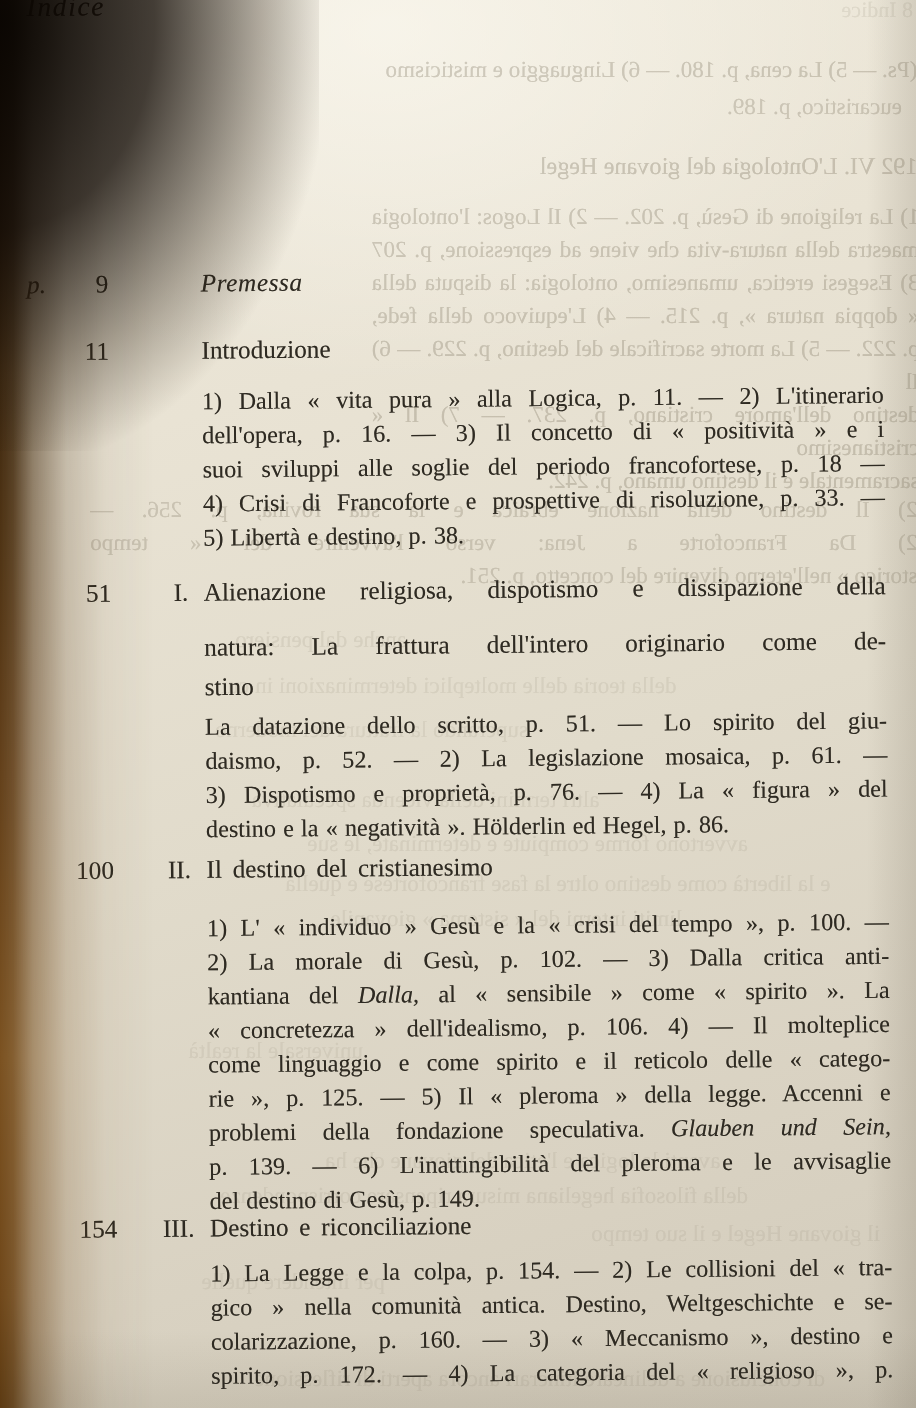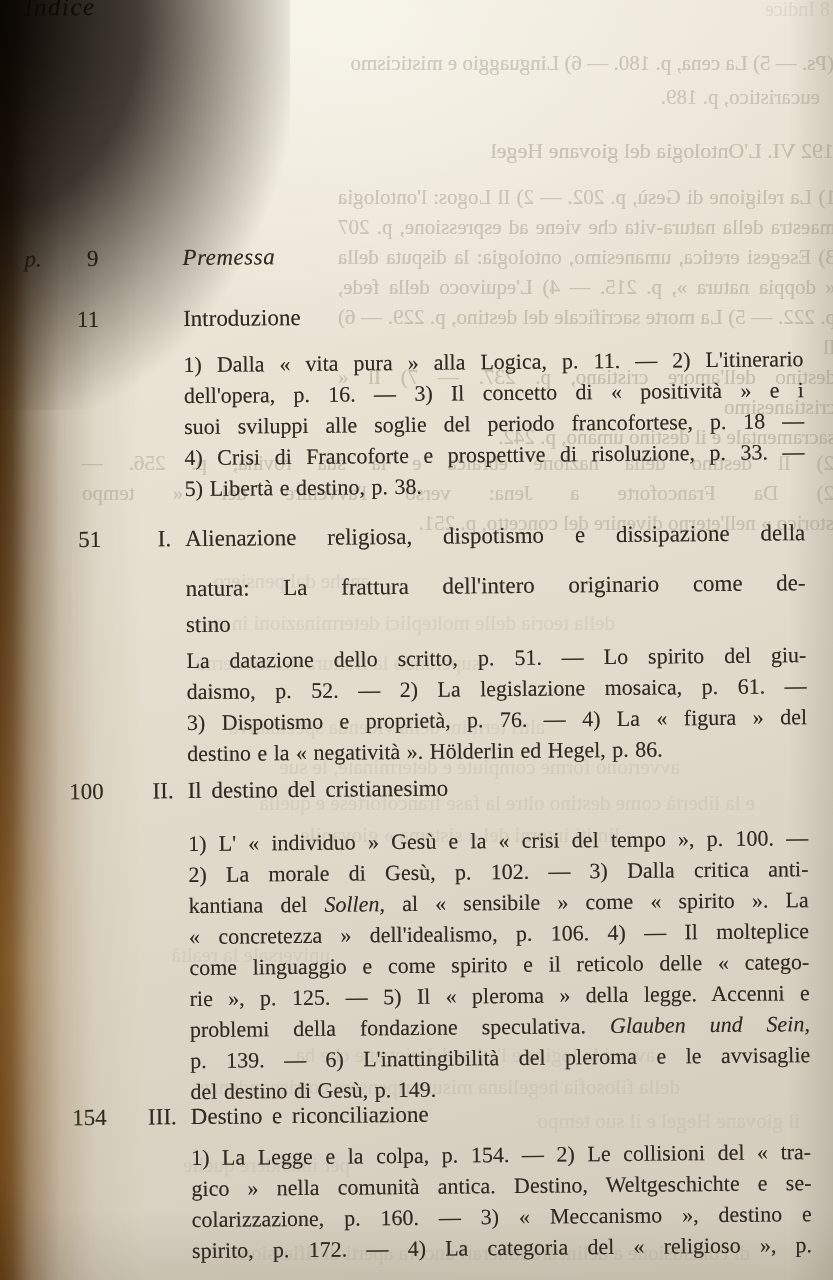--- a/index.html
+++ b/index.html
@@ -183,21 +183,21 @@
             <span>100</span>
           </div>
           <div class="cell-roman">II.</div>
           <div>
             <div>
               <div class="tline">Il destino del cristianesimo</div>
             </div>
             <div class="para">
               <div class="pline">1) L' « individuo » Gesù e la « crisi del tempo », p. 100. —</div>
               <div class="pline">2) La morale di Gesù, p. 102. — 3) Dalla critica anti-</div>
-              <div class="pline">kantiana del <i>Sollen,</i> al « sensibile » come « spirito ». La</div>
+              <div class="pline">kantiana del <i>Dalla,</i> al « sensibile » come « spirito ». La</div>
               <div class="pline">« concretezza » dell'idealismo, p. 106. 4) — Il molteplice</div>
               <div class="pline">come linguaggio e come spirito e il reticolo delle « catego-</div>
               <div class="pline">rie », p. 125. — 5) Il « pleroma » della legge. Accenni e</div>
               <div class="pline">problemi della fondazione speculativa. <i>Glauben und Sein,</i></div>
               <div class="pline">p. 139. — 6) L'inattingibilità del pleroma e le avvisaglie</div>
               <div class="pline last">del destino di Gesù, p. 149.</div>
             </div>
           </div>
         </div>
         <div class="entry entry-4">

